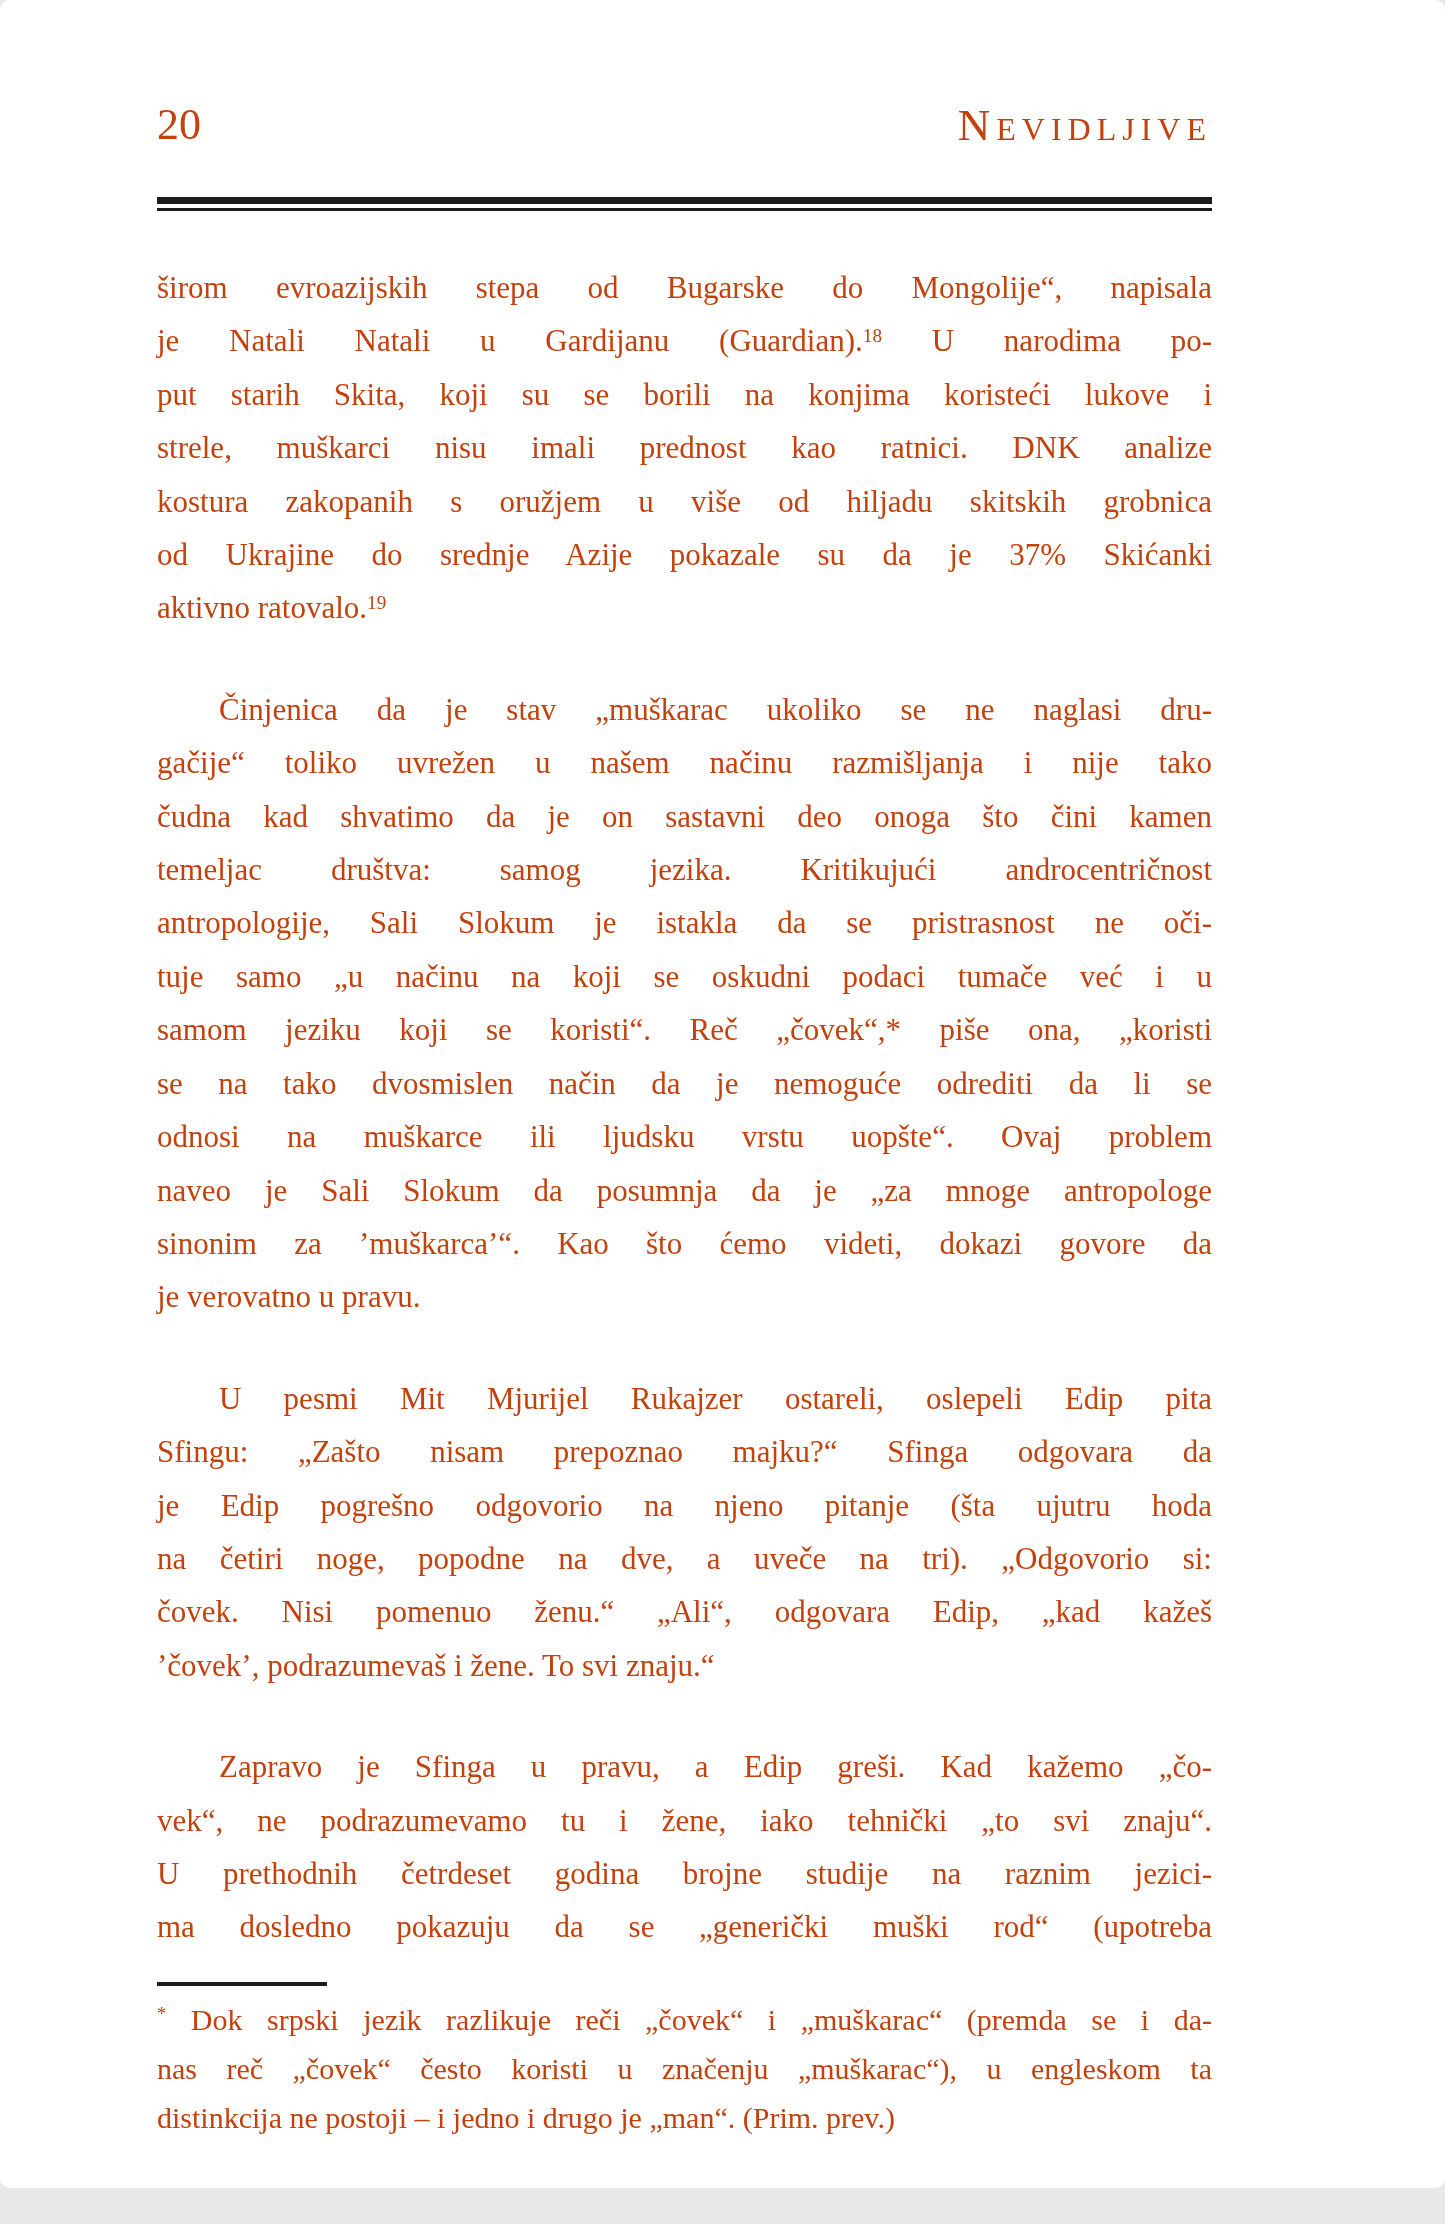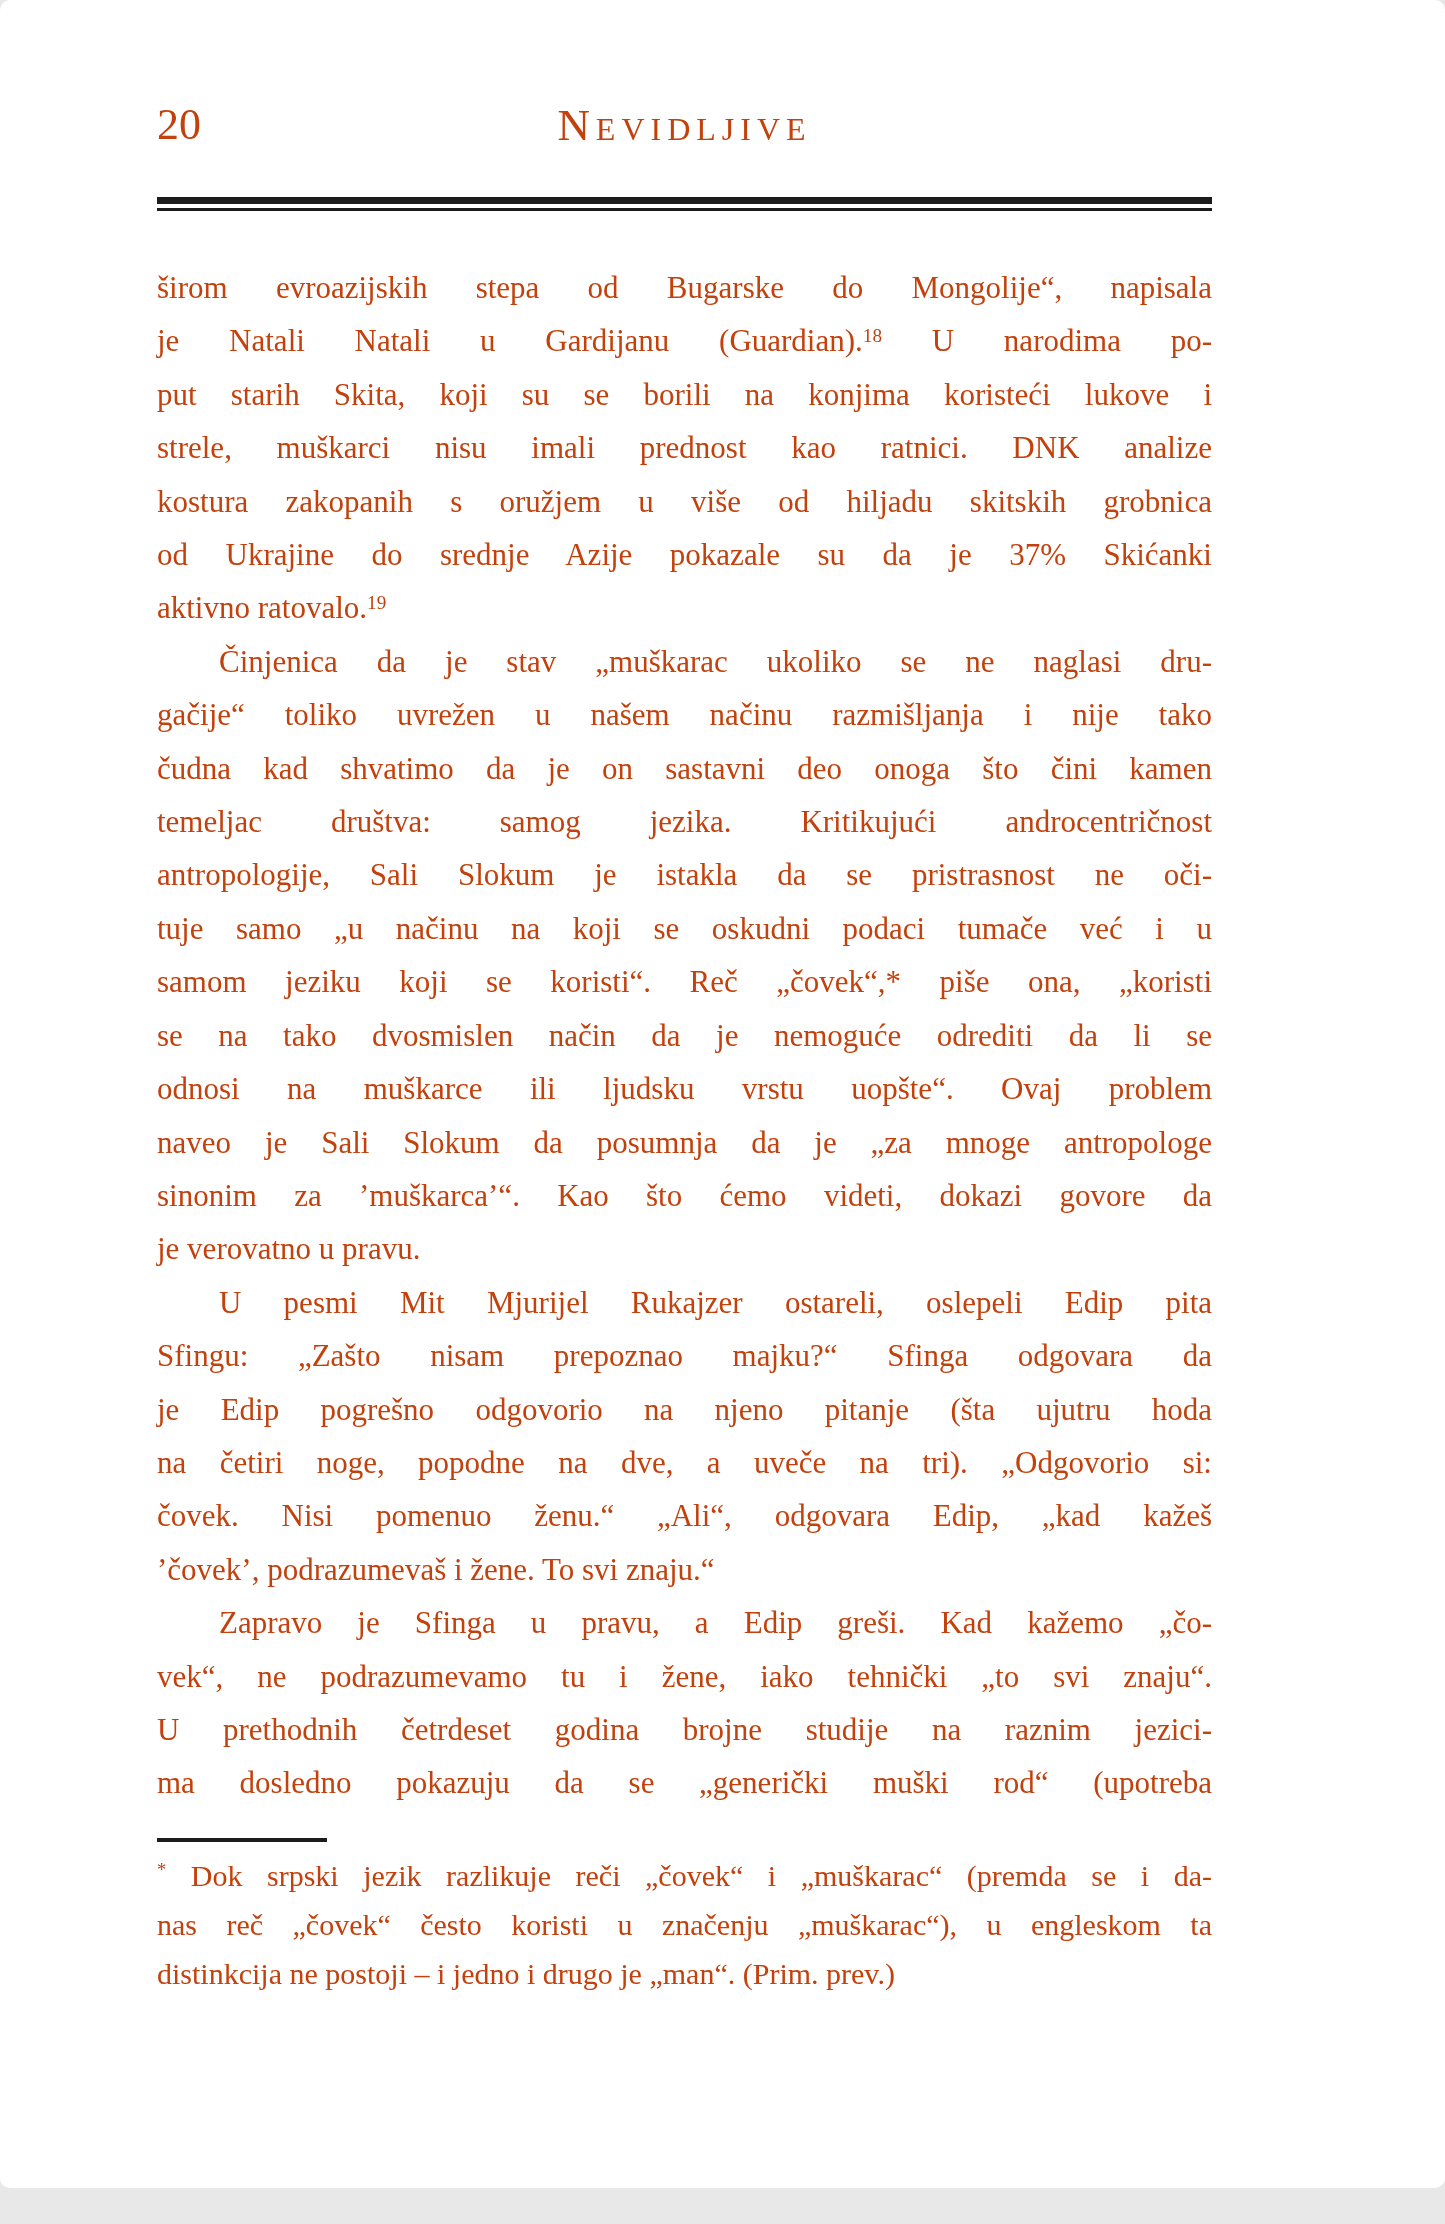--- a/index.html
+++ b/index.html
@@ -30,21 +30,21 @@
     left: 0;
     top: 0;
     font-size: 44px;
     line-height: 48px;
   }
   .running-head {
     position: absolute;
     left: 0;
     right: 0;
     top: 0;
-    text-align: center;
+    text-align: right;
     font-variant: small-caps;
     letter-spacing: 6px;
     font-size: 45px;
     line-height: 48px;
   }
   .rule-double {
     margin-top: 48px;
     height: 4px;
     border-top: 7px solid #1c1c1c;
     border-bottom: 3px solid #1c1c1c;
@@ -54,21 +54,21 @@
     font-size: 31px;
     line-height: 53.4px;
   }
   .line {
     text-align: justify;
     text-align-last: justify;
     text-justify: inter-word;
     white-space: normal;
   }
   .line.last { text-align-last: left; }
-  .line.indent { text-indent: 62px; }
+  .line.indent { text-indent: 62px; margin-top: 48px; }
   .i { }
   .sup {
     font-size: 0.62em;
     position: relative;
     top: -0.5em;
     line-height: 0;
   }
   .fn-rule {
     margin-top: 28px;
     width: 170px;

